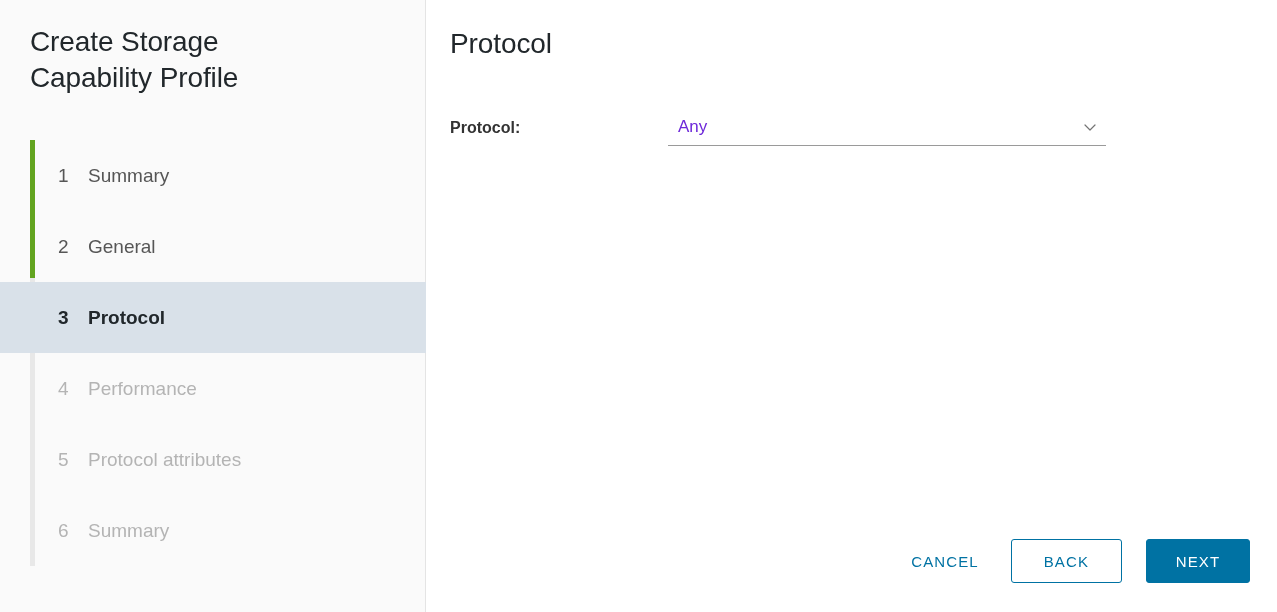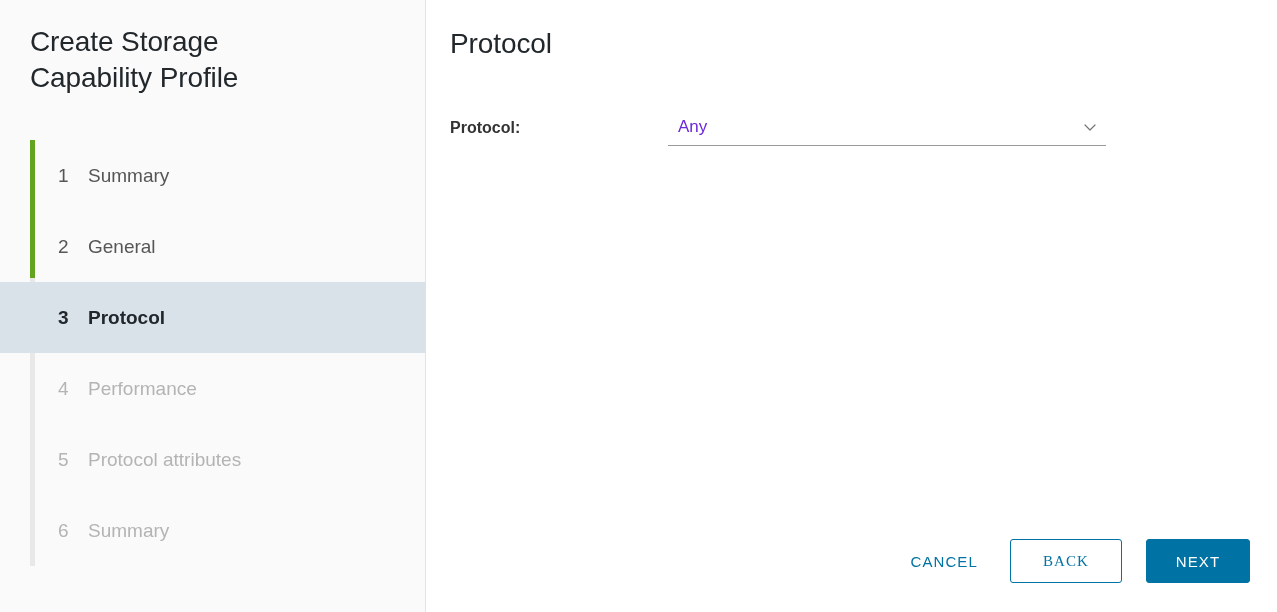--- a/index.html
+++ b/index.html
@@ -195,21 +195,20 @@
     color: #0072a3;
   }
 
   .btn-outline {
     height: 44px;
     min-width: 108px;
     padding: 0 32px;
     background: #ffffff;
     border: 1px solid #0072a3;
     color: #0072a3;
-    font-family: Liberation Serif, serif;
   }
 
   .btn-solid {
     height: 44px;
     min-width: 104px;
     padding: 6px 18px;
     background: #0072a3;
     border: 1px solid #0072a3;
     color: #ffffff;
   }

